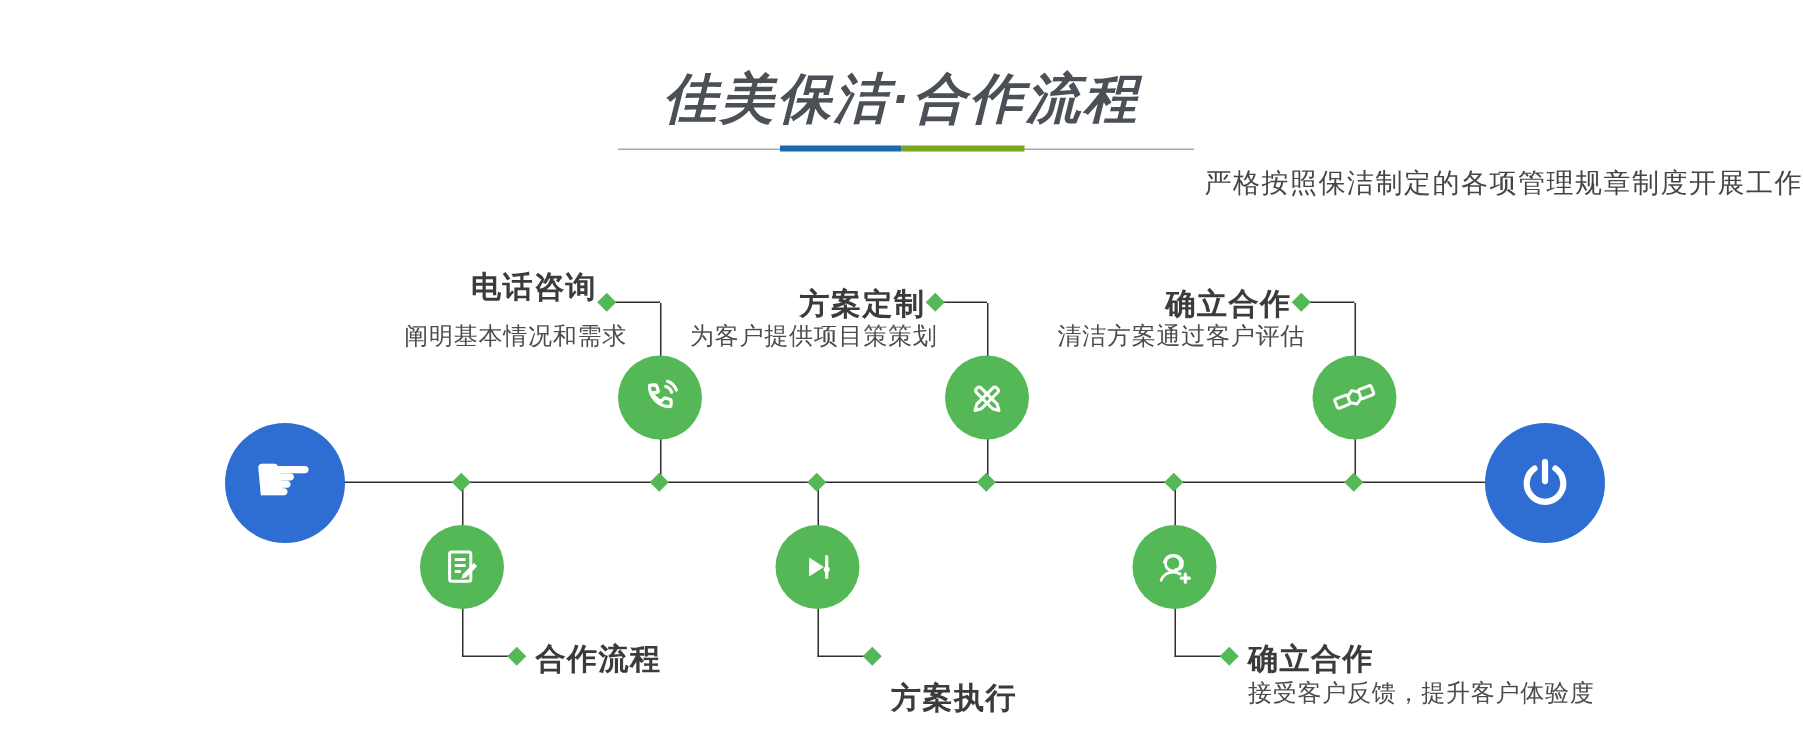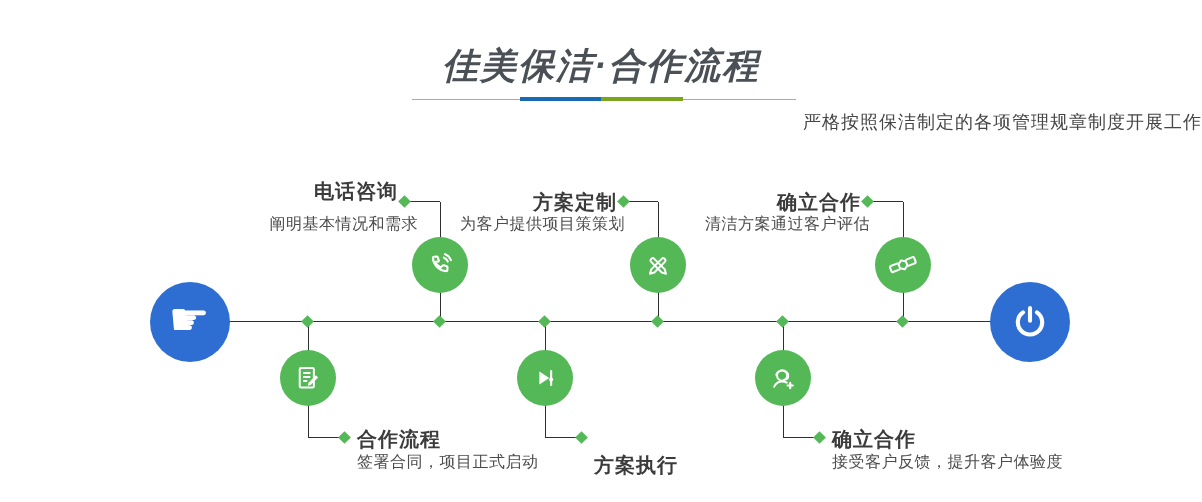--- a/index.html
+++ b/index.html
@@ -171,20 +171,19 @@
   <div class="step-title" style="right:804px;top:178px;">电话咨询</div>
   <div class="step-desc" style="right:784px;top:214px;font-family:Liberation Mono, monospace;">阐明基本情况和需求</div>
 
   <div class="step-title" style="right:585px;top:189px;">方案定制</div>
   <div class="step-desc" style="right:577px;top:214px;">为客户提供项目策策划</div>
 
   <div class="step-title" style="right:341px;top:189px;">确立合作</div>
   <div class="step-desc" style="right:332px;top:214px;font-family:Liberation Serif, serif;">清洁方案通过客户评估</div>
 
   <div class="step-title" style="left:357px;top:426px;">合作流程</div>
-  <div class="step-desc" style="left:357px;top:452px;">签署合同，项目正式启动</div>
 
   <div class="step-title" style="left:594px;top:426px;margin-top:26px;">方案执行</div>
 
   <div class="step-title" style="left:832px;top:426px;">确立合作</div>
   <div class="step-desc" style="left:832px;top:452px;">接受客户反馈，提升客户体验度</div>
 
 </div>
 
 </body></html>

